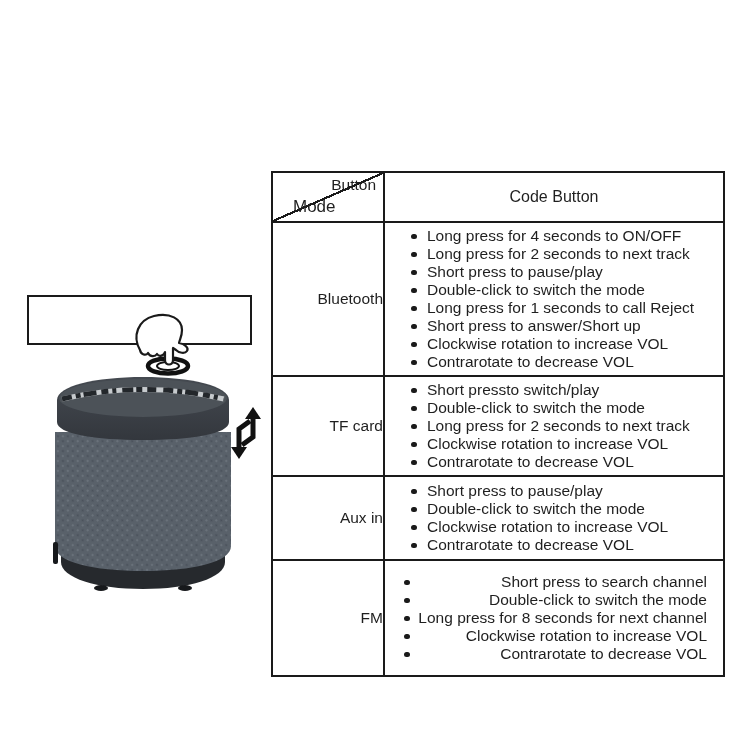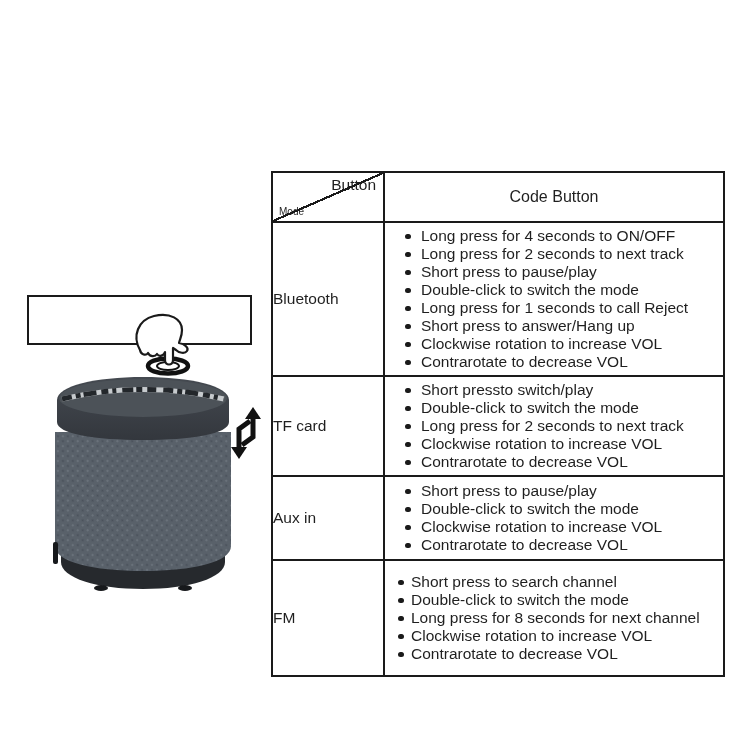--- a/index.html
+++ b/index.html
@@ -21,31 +21,31 @@
   col.c1 { width:112px; } col.c2 { width:340px; }
   tr.hr { height:50px; } tr.r0 { height:143px; } tr.r1 { height:95px; }
   tr.r2 { height:84px; } tr.r3 { height:116px; }
 
   .corner-cell { position:relative; padding:16px; }
   .corner-diag { position:absolute; inset:0;
     background:linear-gradient(to bottom right,
       transparent calc(50% - 1.1px), #1a1a1a calc(50% - 1.1px),
       #1a1a1a calc(50% + 1.1px), transparent calc(50% + 1.1px)); }
   .corner-top    { position:absolute; top:3px;  right:7px; font-size:15.5px; }
-  .corner-bottom { position:absolute; bottom:4px; left:6px; font-size:10px;text-align:center; }
+  .corner-bottom { position:absolute; bottom:4px; left:20px; font-size:17px;text-align:center; }
   .code-header { text-align:center; font-size:16px; }
 
-  .mode-cell { text-align:left; font-size:15.5px; }
-  .items-cell { padding:4px 10px; }
+  .mode-cell { text-align:right; font-size:15.5px; }
+  .items-cell { padding:4px 16px; }
   .items-cell ul { list-style:none; }
   .items-cell li { position:relative; font-size:15.5px; line-height:18px;
                    padding-left:26px; white-space:nowrap; }
   .items-cell li::before { content:""; position:absolute; left:10px; top:6.5px;
                    width:5.5px; height:5.5px; border-radius:50%; background:#1a1a1a; }
-  tr.tight .items-cell li { padding-left:16px; }
+  tr.tight .items-cell li { padding-left:16px;text-align:right; }
   tr.tight .items-cell li::before { left:3px; }
 </style>
 </head>
 <body>
 
 <div class="canvas">
 
   <div>
     <div class="callout-box"></div>
 
@@ -113,21 +113,21 @@
 
         <tr class="r0">
           <td class="mode-cell">Bluetooth</td>
           <td class="items-cell">
             <ul>
                 <li>Long press for 4 seconds to ON/OFF</li>
                 <li>Long press for 2 seconds to next track</li>
                 <li>Short press to pause/play</li>
                 <li>Double-click to switch the mode</li>
                 <li>Long press for 1 seconds to call Reject</li>
-                <li>Short press to answer/Hang up</li>
+                <li>Short press to answer/Short up</li>
                 <li>Clockwise rotation to increase VOL</li>
                 <li>Contrarotate to decrease VOL</li>
               </ul>
           </td>
         </tr>
 
         <tr class="r1">
           <td class="mode-cell">TF card</td>
           <td class="items-cell">
             <ul>

